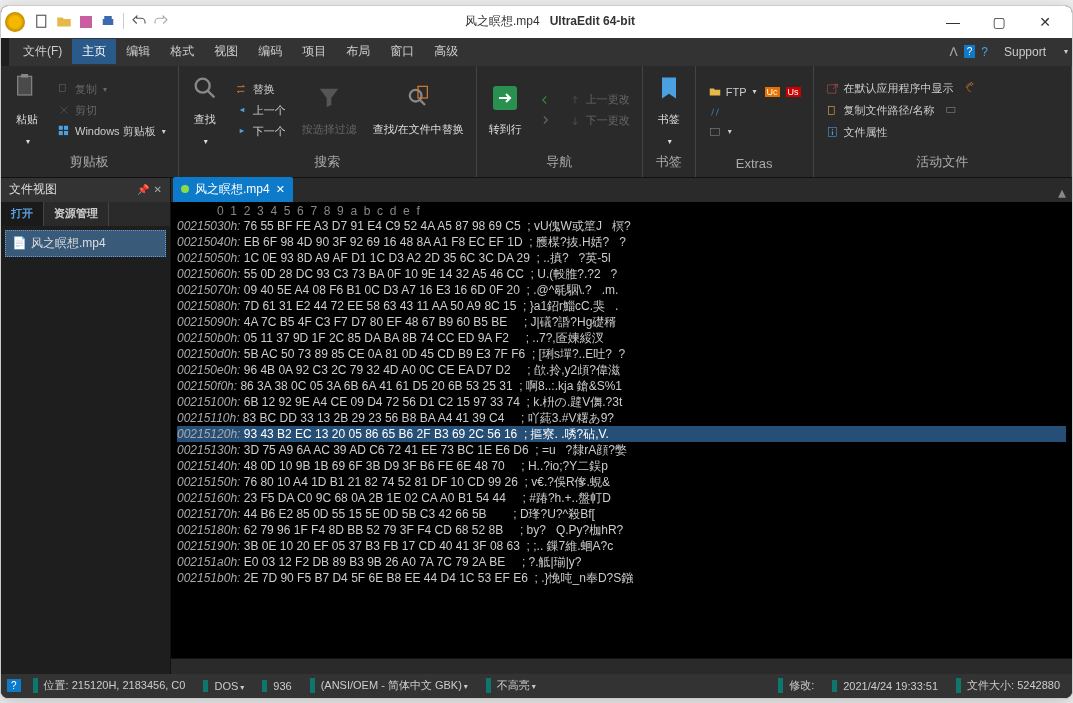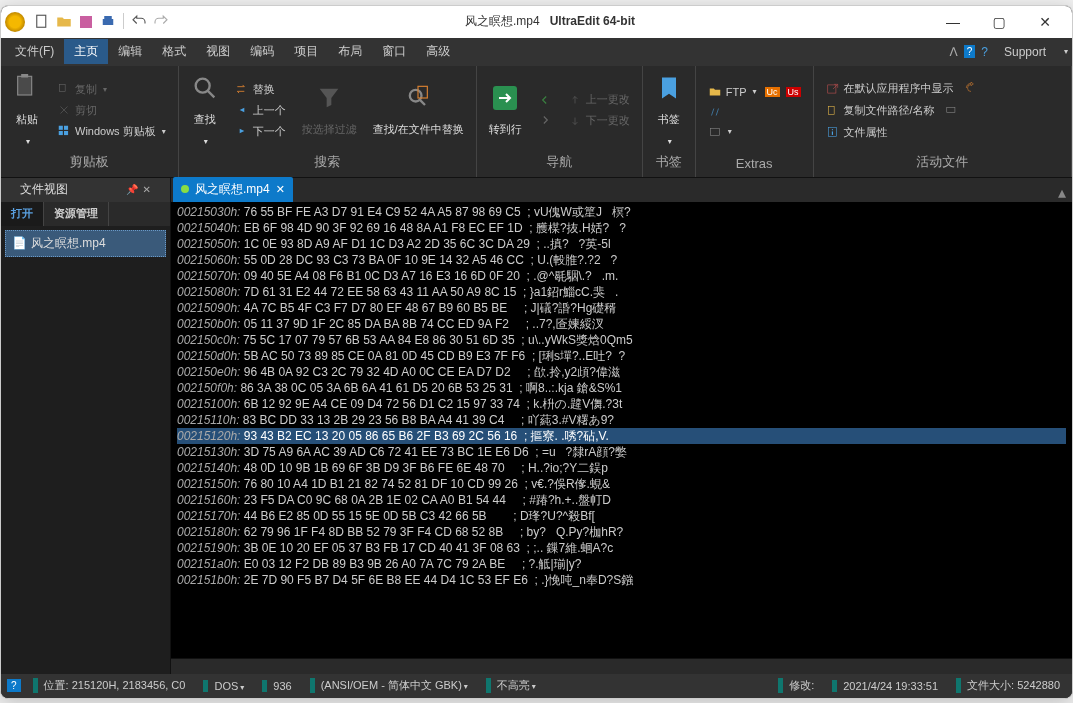--- a/index.html
+++ b/index.html
@@ -5,38 +5,38 @@
 * { margin: 0; padding: 0; box-sizing: border-box; font-family: "Segoe UI", "Microsoft YaHei", sans-serif; }
 body { background: #f0f0f0; display: flex; align-items: center; justify-content: center; height: 100vh; }
 .window { width: 1073px; height: 694px; background: #1e1e1e; border: 1px solid #ccc; border-radius: 8px; overflow: hidden; display: flex; flex-direction: column; box-shadow: 0 4px 20px rgba(0,0,0,0.2); }
 .titlebar { height: 32px; background: #fff; display: flex; align-items: center; padding: 0 4px; }
 .titlebar .app-icon { width: 20px; height: 20px; background: radial-gradient(circle, #f5b800 40%, #8b5800 100%); border-radius: 50%; margin-right: 4px; }
 .titlebar-icons { display: flex; gap: 4px; margin-left: 4px; }
 .titlebar-icons svg { width: 18px; height: 18px; }
 .titlebar-title { flex: 1; text-align: center; font-size: 12px; color: #333; }
 .titlebar-controls { display: flex; }
 .titlebar-controls .ctrl { width: 46px; height: 32px; display: flex; align-items: center; justify-content: center; color: #333; font-size: 14px; }
-.menubar { height: 28px; background: #333333; display: flex; align-items: center; padding: 0 4px; color: #ccc; font-size: 12px; }
+.menubar { height: 28px; background: #333333; display: flex; align-items: center; padding: 0 4px; color: #ccc; font-size: 12px; margin-left: 8px; }
 .menubar .menu-item { padding: 4px 10px; cursor: default; }
 .menubar .menu-item.active { background: #2a5a8a; color: #fff; }
 .menubar .spacer { flex: 1; }
 .menubar .right-items { display: flex; align-items: center; gap: 6px; }
 .ribbon { height: 112px; background: #2a2a2a; display: flex; border-bottom: 1px solid #111; }
 .ribbon-group { border-right: 1px solid #444; display: flex; flex-direction: column; padding: 4px 8px; }
 .ribbon-group .group-body { flex: 1; display: flex; align-items: center; gap: 8px; }
 .ribbon-group .group-label { text-align: center; font-size: 13px; color: #aaa; padding: 2px 0; }
 .ribbon-btn-large { display: flex; flex-direction: column; align-items: center; gap: 10px; font-size: 11px; color: #ddd; padding: 2px 4px; }
 .ribbon-btn-large svg { width: 28px; height: 28px; }
 .ribbon-col { display: flex; flex-direction: column; gap: 2px; }
 .ribbon-row-item { display: flex; align-items: center; gap: 4px; font-size: 11px; color: #ccc; padding: 2px 4px; white-space: nowrap; }
 .ribbon-row-item svg { width: 14px; height: 14px; }
 .ribbon-row-item.disabled { color: #666; }
 .content-area { flex: 1; display: flex; min-height: 0; background: #2a2a2a; }
 .sidebar { width: 170px; background: #2a2a2a; border-right: 1px solid #111; display: flex; flex-direction: column; }
-.sidebar-header { height: 24px; background: #333; display: flex; align-items: center; padding: 0 19px; font-size: 12px; color: #ddd; }
+.sidebar-header { height: 24px; background: #333; display: flex; align-items: center; padding: 0 8px; font-size: 12px; color: #ddd; }
 .sidebar-header .actions { margin-left: auto; display: flex; gap: 4px; font-size: 10px; color: #aaa; }
 .sidebar-tabs { height: 24px; background: #2a2a2a; display: flex; font-size: 11px; color: #ccc; }
 .sidebar-tabs .stab { padding: 4px 10px; border-right: 1px solid #444; font-weight: bold; }
 .sidebar-tabs .stab.active { background: #1a1a1a; color: #5aa0e0; }
 .sidebar-body { flex: 1; background: #1e1e1e; padding: 4px; }
 .file-item { display: flex; align-items: center; gap: 4px; padding: 4px 6px; font-size: 12px; color: #ddd; background: #3a5a7a; border: 1px dotted #6a9ac8; }
 .editor { flex: 1; display: flex; flex-direction: column; min-width: 0; }
 .tab-row { height: 24px; background: #2a2a2a; display: flex; align-items: flex-end; padding-left: 2px; }
 .file-tab { background: #0d7aca; color: #fff; font-size: 12px; padding: 4px 8px; display: flex; align-items: center; gap: 6px; border-radius: 2px 2px 0 0; }
 .file-tab .tab-close { font-size: 11px; }
@@ -354,30 +354,30 @@
       <div class="tab-row">
         <div class="file-tab">
           <span style="width:8px;height:8px;background:#8d4;border-radius:50%"></span>
           <span>风之瞑想.mp4</span>
           <span class="tab-close">✕</span>
         </div>
         <div style="flex:1"></div>
         <div style="color:#888;padding:0 6px">▴</div>
       </div>
       <div class="hex-area">
+        <div class="hex-ruler">            0  1  2  3  4  5  6  7  8  9  a  b  c  d  e  f</div>
         <div id="hex-lines">
             <div class="hex-line"><span class="offset">00215030h:</span> 76 55 BF FE A3 D7 91 E4 C9 52 4A A5 87 98 69 C5  ; vU傀W或篂J   榠?</div>
             <div class="hex-line"><span class="offset">00215040h:</span> EB 6F 98 4D 90 3F 92 69 16 48 8A A1 F8 EC EF 1D  ; 雘楳?抜.H姡?   ?</div>
             <div class="hex-line"><span class="offset">00215050h:</span> 1C 0E 93 8D A9 AF D1 1C D3 A2 2D 35 6C 3C DA 29  ; ..搷?   ?英-5l</div>
             <div class="hex-line"><span class="offset">00215060h:</span> 55 0D 28 DC 93 C3 73 BA 0F 10 9E 14 32 A5 46 CC  ; U.(軗脽?.?2   ?</div>
             <div class="hex-line"><span class="offset">00215070h:</span> 09 40 5E A4 08 F6 B1 0C D3 A7 16 E3 16 6D 0F 20  ; .@^毼駰\.?   .m. </div>
             <div class="hex-line"><span class="offset">00215080h:</span> 7D 61 31 E2 44 72 EE 58 63 43 11 AA 50 A9 8C 15  ; }a1鉊r鯔cC.猆   .</div>
             <div class="hex-line"><span class="offset">00215090h:</span> 4A 7C B5 4F C3 F7 D7 80 EF 48 67 B9 60 B5 BE     ; J|礒?諙?Hg礎稰   </div>
             <div class="hex-line"><span class="offset">002150b0h:</span> 05 11 37 9D 1F 2C 85 DA BA 8B 74 CC ED 9A F2     ; ..7?,匼媡綏汊   </div>
-            <div class="hex-line"><span class="offset">002150c0h:</span> 75 5C 17 07 79 57 6B 53 AA 84 E8 86 30 51 6D 35  ; u\..yWkS獎焓0Qm5</div>
             <div class="hex-line"><span class="offset">002150d0h:</span> 5B AC 50 73 89 85 CE 0A 81 0D 45 CD B9 E3 7F F6  ; [琍s墠?..E吐?  ?</div>
             <div class="hex-line"><span class="offset">002150e0h:</span> 96 4B 0A 92 C3 2C 79 32 4D A0 0C CE EA D7 D2     ; 欿.拎,y2頉?偉滋  </div>
             <div class="hex-line"><span class="offset">002150f0h:</span> 86 3A 38 0C 05 3A 6B 6A 41 61 D5 20 6B 53 25 31  ; 啊8..:.kja 鎗&amp;S%1</div>
             <div class="hex-line"><span class="offset">00215100h:</span> 6B 12 92 9E A4 CE 09 D4 72 56 D1 C2 15 97 33 74  ; k.枡の.韙V儛.?3t</div>
             <div class="hex-line"><span class="offset">00215110h:</span> 83 BC DD 33 13 2B 29 23 56 B8 BA A4 41 39 C4     ; 吖蒓3.#V糬あ9?   </div>
             <div class="hex-line selected"><span class="offset">00215120h:</span> 93 43 B2 EC 13 20 05 86 65 B6 2F B3 69 2C 56 16  ; 摳寮. .唀?砧,V.</div>
             <div class="hex-line"><span class="offset">00215130h:</span> 3D 75 A9 6A AC 39 AD C6 72 41 EE 73 BC 1E E6 D6  ; =u   ?隸rA顔?嫳   </div>
             <div class="hex-line"><span class="offset">00215140h:</span> 48 0D 10 9B 1B 69 6F 3B D9 3F B6 FE 6E 48 70     ; H..?io;?Y二鋘p   </div>
             <div class="hex-line"><span class="offset">00215150h:</span> 76 80 10 A4 1D B1 21 82 74 52 81 DF 10 CD 99 26  ; v€.?俁R偧.蜆&amp;   </div>
             <div class="hex-line"><span class="offset">00215160h:</span> 23 F5 DA C0 9C 68 0A 2B 1E 02 CA A0 B1 54 44     ; #踳?h.+..盤帄D   </div>

